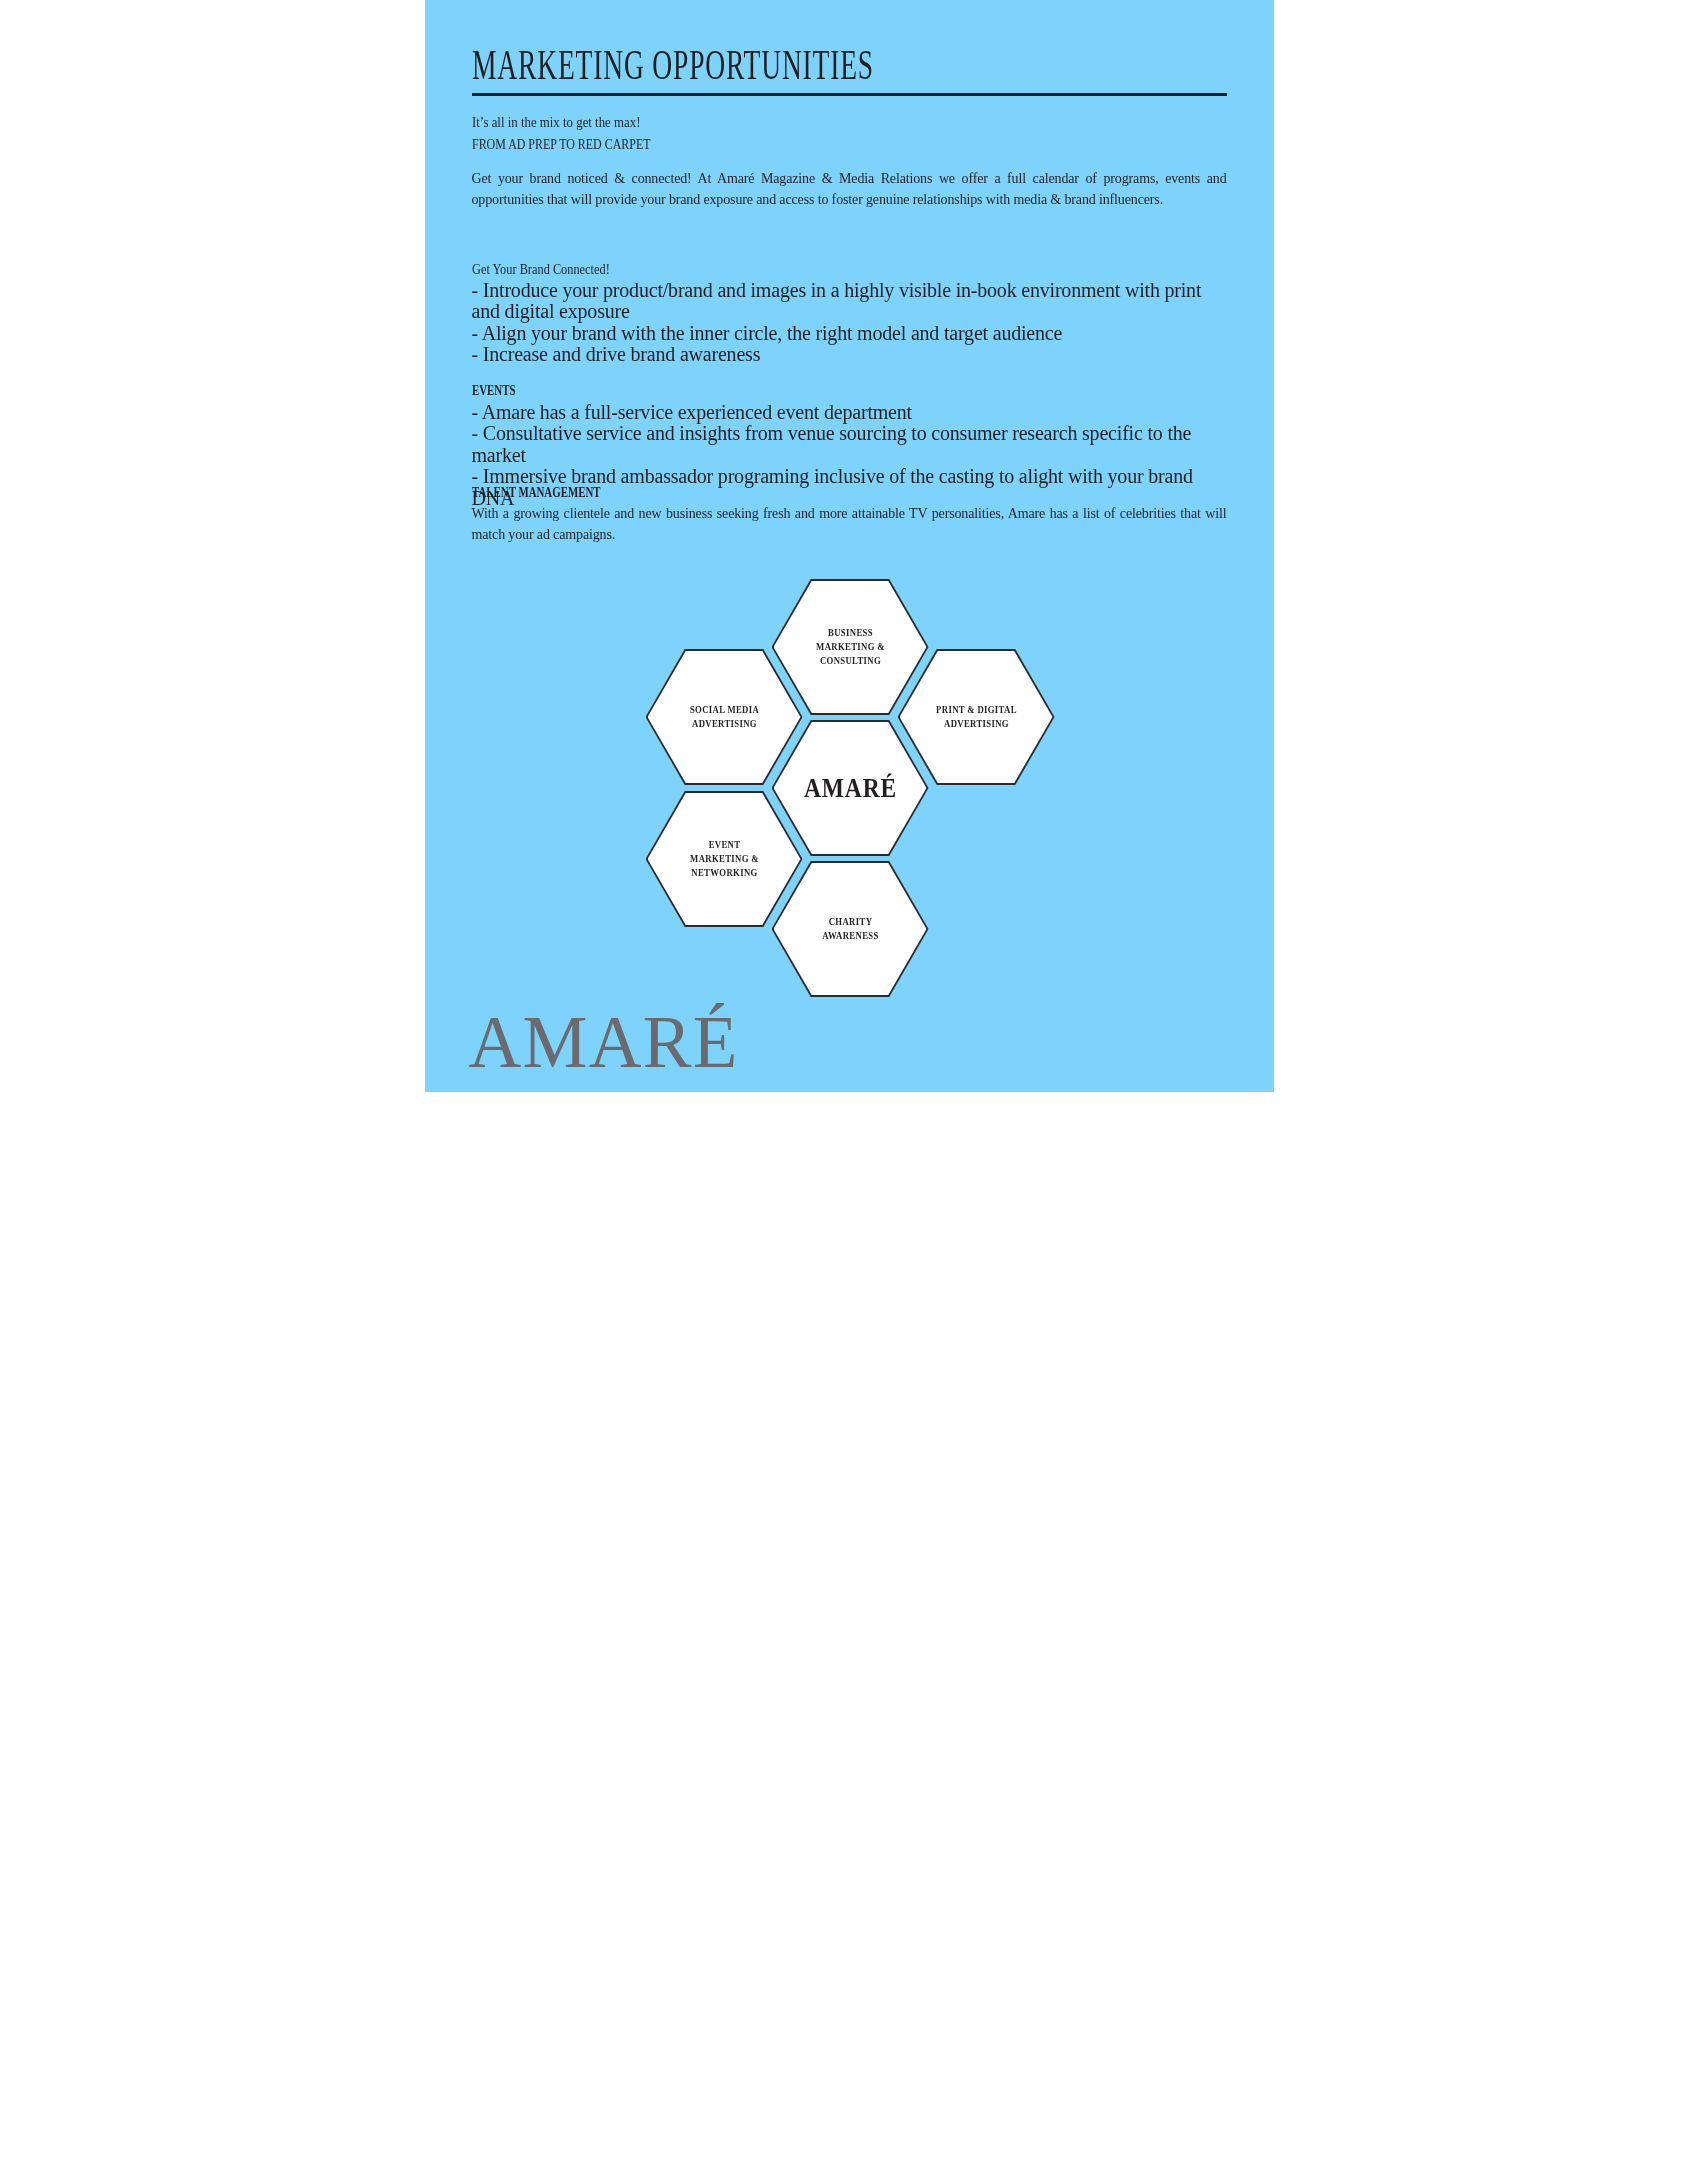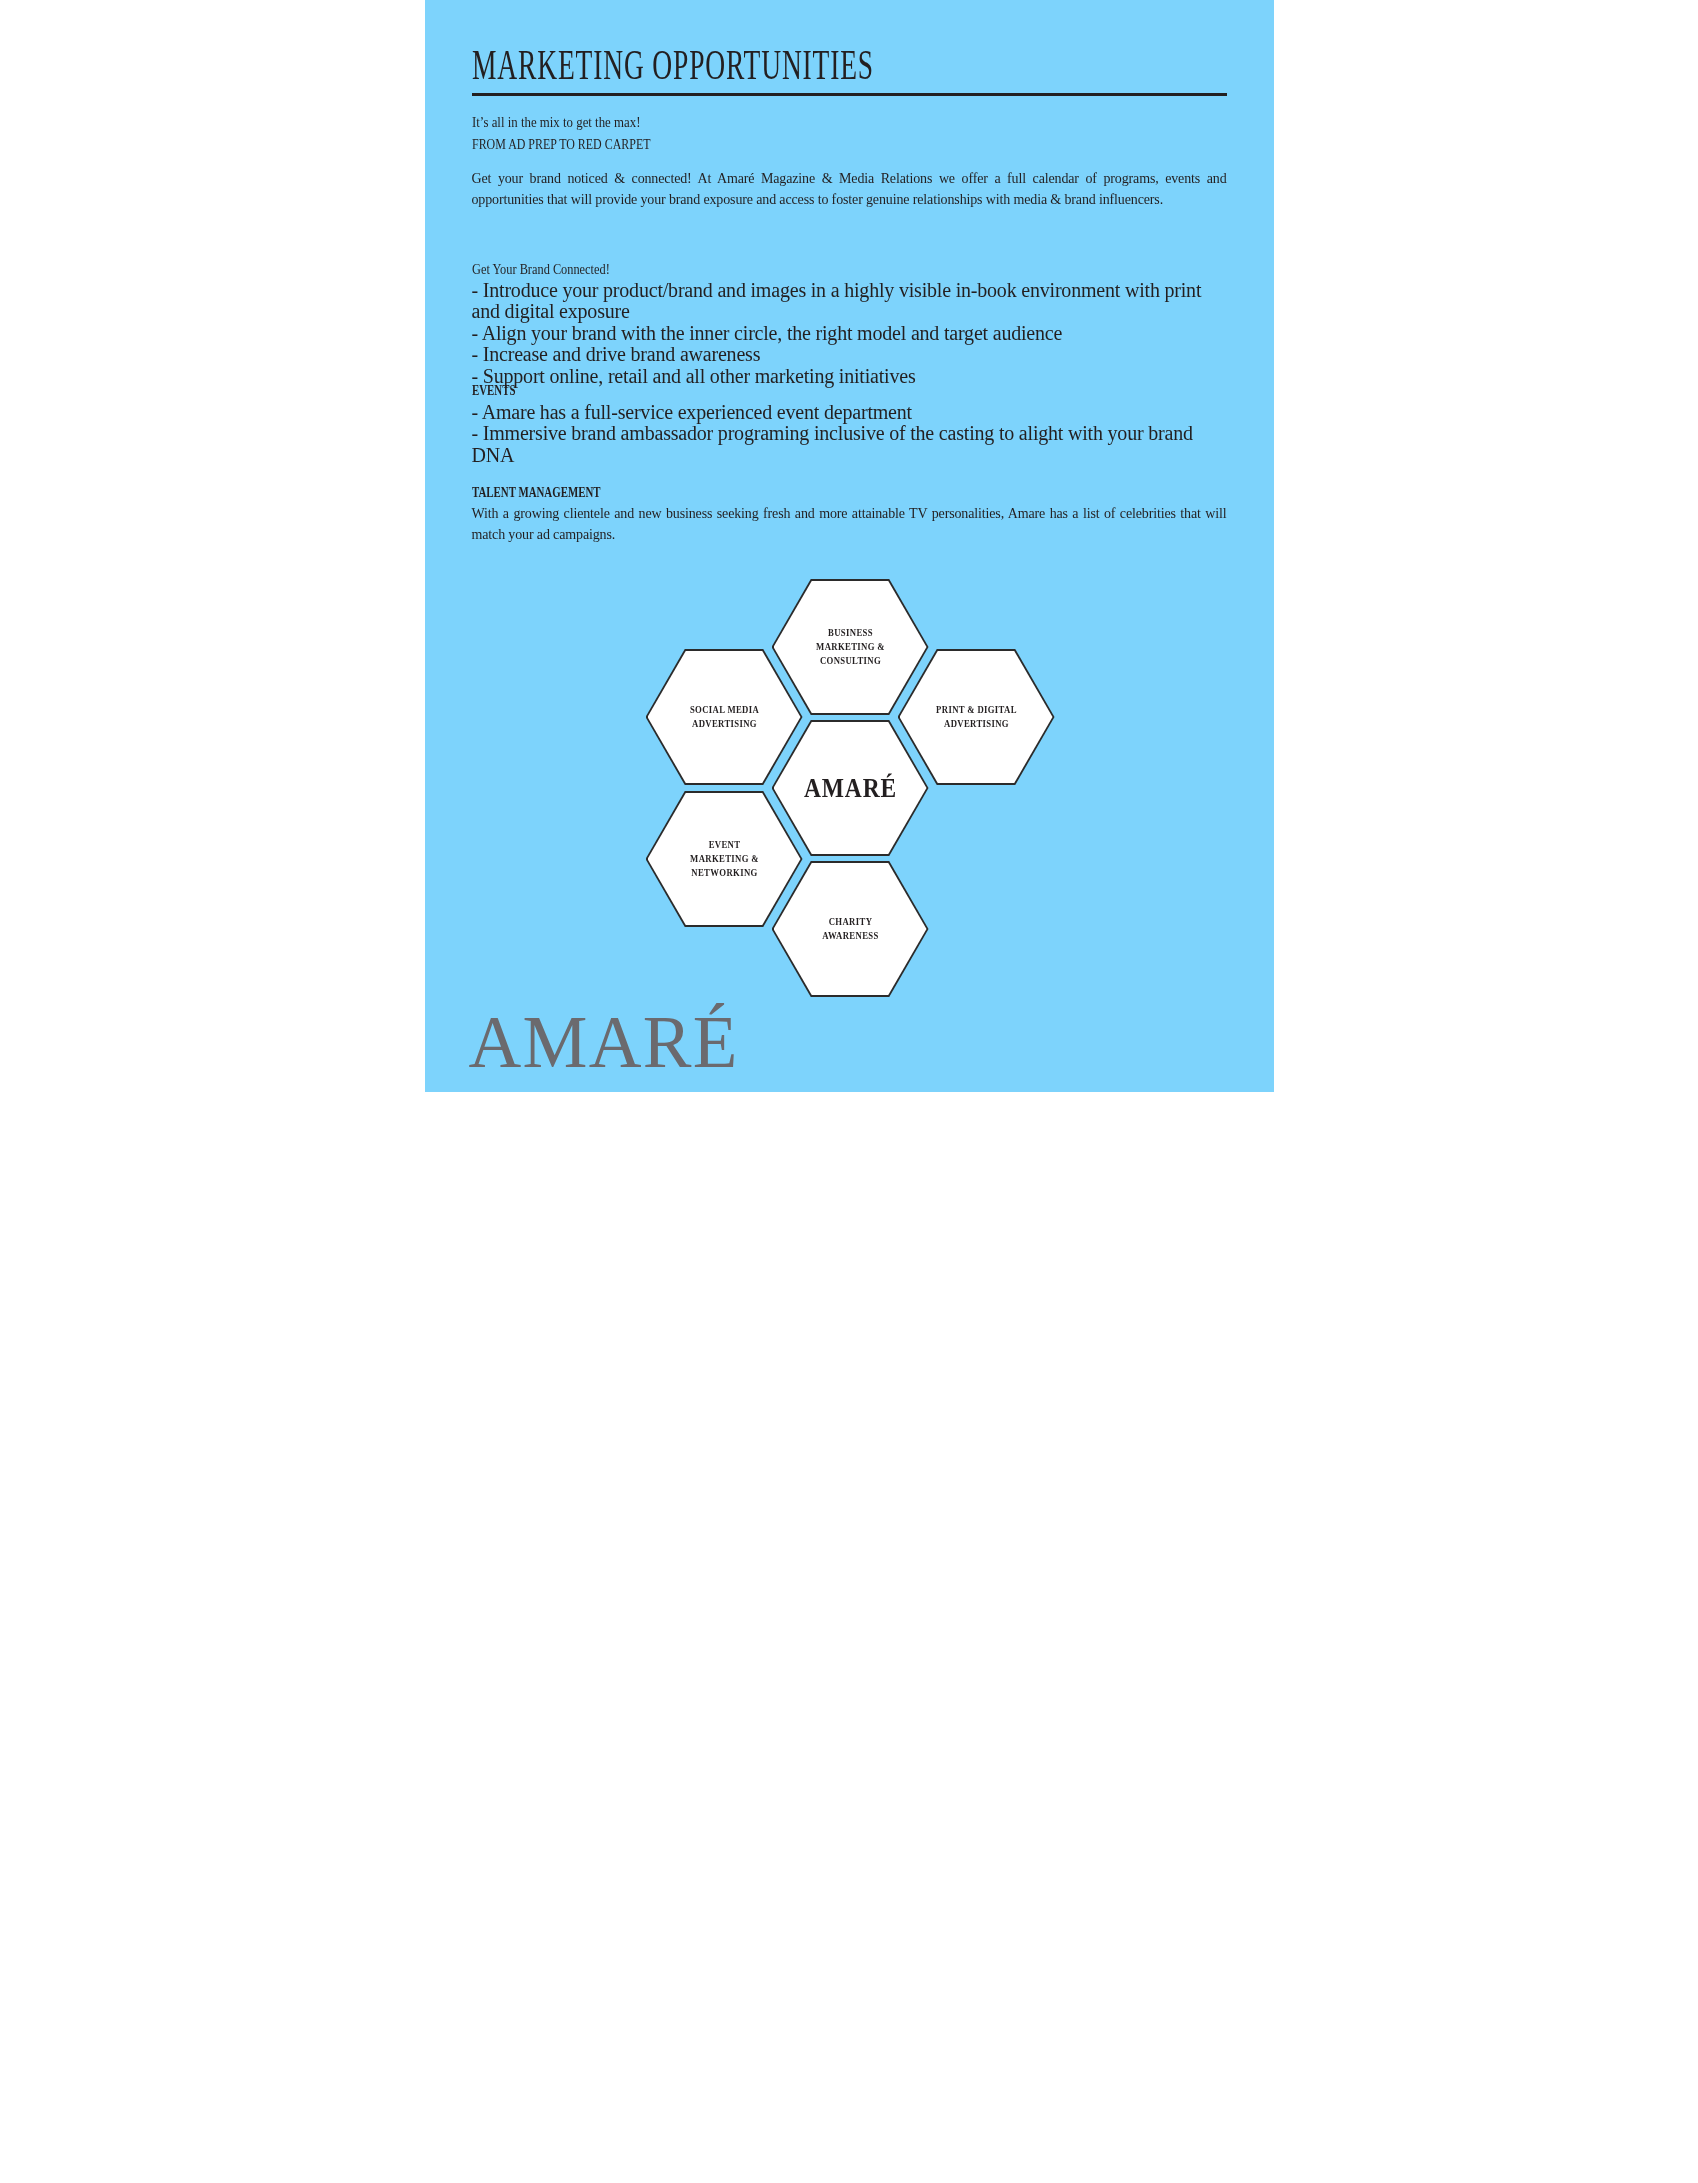--- a/index.html
+++ b/index.html
@@ -90,26 +90,26 @@
     <div class="tagline-line l2">FROM AD PREP TO RED CARPET</div>
   </div>
 
   <p class="abs para intro">Get your brand noticed &amp; connected! At Amaré Magazine &amp; Media Relations we offer a full calendar of programs, events and opportunities that will provide your brand exposure and access to foster genuine relationships with media &amp; brand influencers.</p>
 
   <h2 id="gybc-head" class="abs sect-head head-regular">Get Your Brand Connected!</h2>
   <div id="gybc-list" class="abs bullets">
     <div class="bullet">- Introduce your product/brand and images in a highly visible in-book environment with print and digital exposure</div>
     <div class="bullet">- Align your brand with the inner circle, the right model and target audience</div>
     <div class="bullet">- Increase and drive brand awareness</div>
-    <div class="bullet">- Support online, retail and all other marketing initiatives</div>
   </div>
 
   <h2 id="events-head" class="abs sect-head head-bold">EVENTS</h2>
   <div id="events-list" class="abs bullets">
     <div class="bullet">- Amare has a full-service experienced event department</div>
+    <div class="bullet">- Consultative service and insights from venue sourcing to consumer research specific to the market</div>
     <div class="bullet">- Immersive brand ambassador programing inclusive of the casting to alight with your brand DNA</div>
   </div>
 
   <h2 id="talent-head" class="abs sect-head head-bold">TALENT MANAGEMENT</h2>
   <p class="abs para talent-body">With a growing clientele and new business seeking fresh and more attainable TV personalities, Amare has a list of celebrities that will match your ad campaigns.</p>
 
   <div class="abs diagram">
 
     <div class="hex hex-business">
       <div class="hex-outline"></div>

